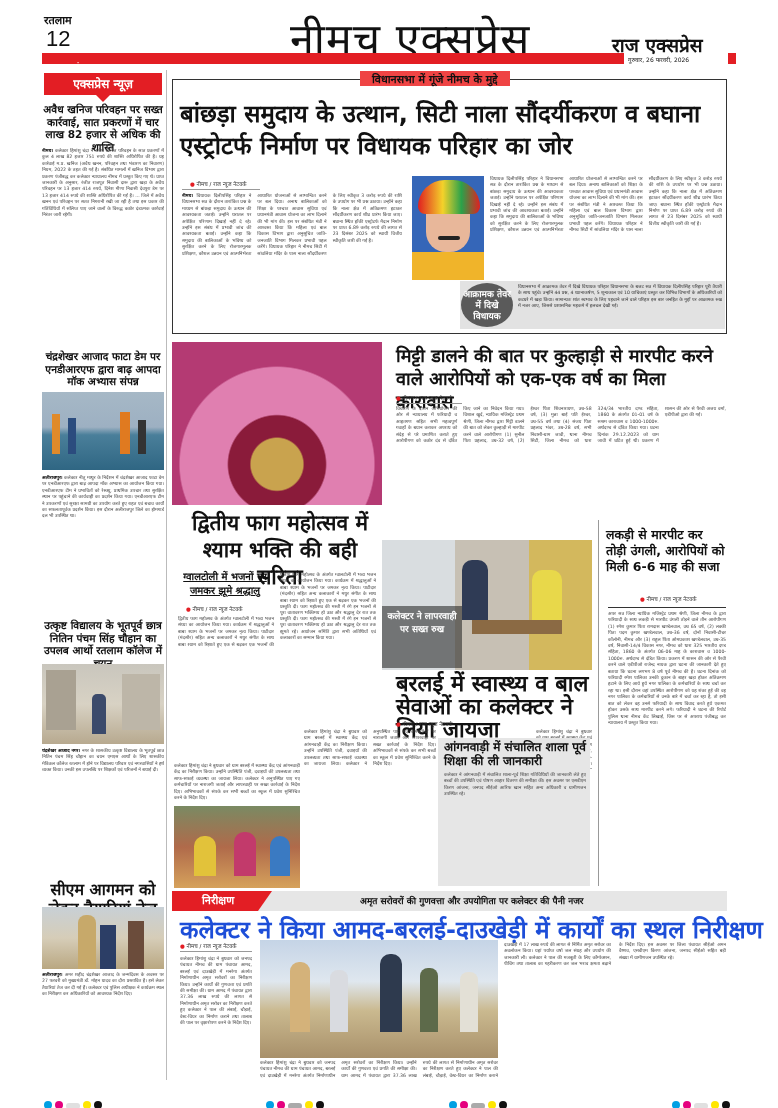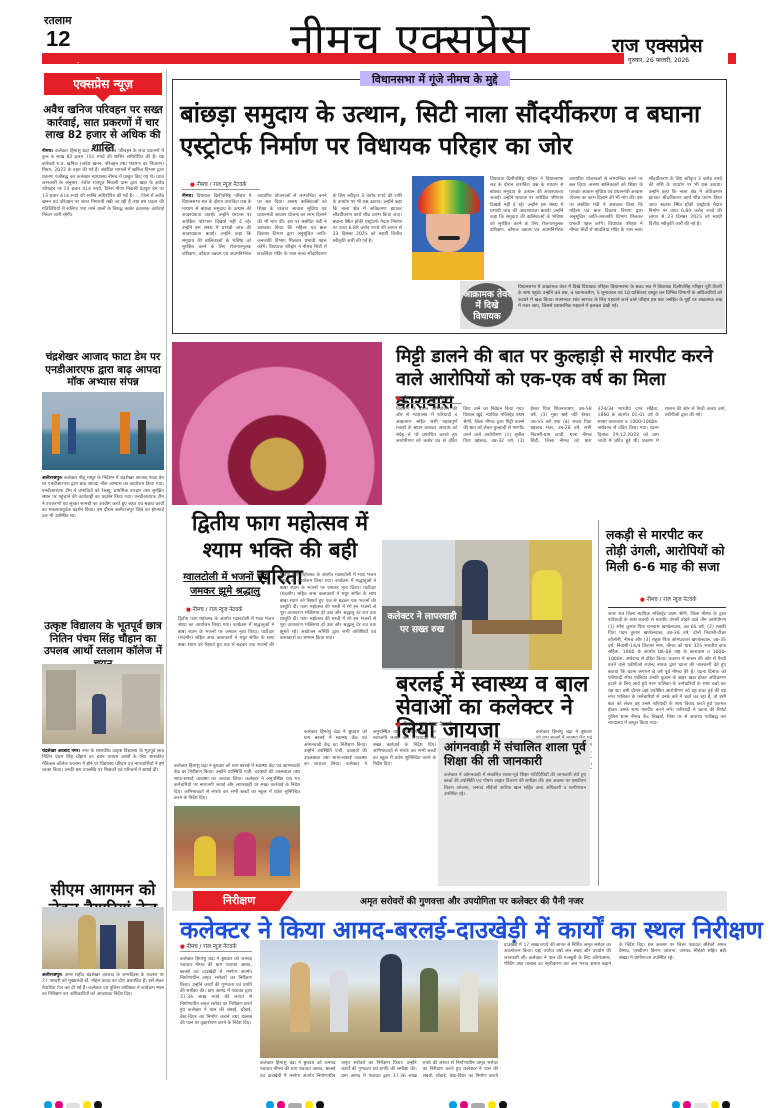--- a/index.html
+++ b/index.html
@@ -1,49 +1,49 @@
 <!DOCTYPE html>
 <html><head>
 <meta charset="utf-8">
 <style>
   * { box-sizing: border-box; margin: 0; padding: 0; }
   body { width: 778px; height: 1108px; background: #fff; font-family: "DejaVu Sans", sans-serif; color: #111; position: relative; overflow: hidden; }
   .abs { position: absolute; }
   .city { left: 44px; top: 12px; font-size: 11px; font-weight: bold; }
-  .page-no { left: 46px; top: 26px; font-size: 22px; font-weight: bold; font-family: "Liberation Sans", sans-serif; }
+  .page-no { left: 46px; top: 26px; font-size: 22px; font-weight: normal; font-family: "Liberation Sans", sans-serif; }
   .masthead { left: 290px; top: 8px; font-size: 43px; font-weight: normal; letter-spacing: 1px; }
   .brand { left: 612px; top: 32px; font-size: 19px; font-weight: bold; }
   .redbar { left: 42px; top: 53px; width: 582px; height: 11px; background: #e31e24; }
   .redbar span { color: #fff; font-family: "Liberation Serif", serif; font-size: 8px; font-weight: bold; padding-left: 8px; line-height: 11px; }
   .date { left: 628px; top: 56px; font-size: 6px; }
   .redstub { left: 728px; top: 53px; width: 8px; height: 11px; background: #e31e24; }
   .news-tag { left: 44px; top: 73px; width: 118px; height: 22px; background: #e31e24; color: #fff; font-size: 12px; font-weight: bold; text-align: center; line-height: 22px; }
   .news-tag:after { content: ""; position: absolute; left: 50%; bottom: -7px; margin-left: -8px; border-left: 8px solid transparent; border-right: 8px solid transparent; border-top: 8px solid #e31e24; }
   .vline { left: 166px; top: 70px; width: 1px; height: 1010px; background: #bbb; }
   .lhead { font-weight: bold; line-height: 1.2; color: #111; text-align: center; }
   .body-text { font-size: 4.6px; line-height: 6.4px; color: #444; text-align: justify; overflow: hidden; }
   .body-text b { color: #000; }
   .photo { overflow: hidden; }
 
   
   .kicker-line { left: 172px; top: 79px; width: 555px; height: 1px; background: #333; }
-  .kicker { left: 360px; top: 71px; background: #c4b5fd; padding: 0 12px; font-size: 11px; font-weight: bold; }
+  .kicker { left: 360px; top: 71px; background: #ef4444; padding: 0 12px; font-size: 11px; font-weight: bold; }
   .topbox { left: 172px; top: 79px; width: 555px; height: 255px; border: 1px solid #333; border-top: none; }
   .main-head { left: 180px; top: 98px; width: 545px; font-size: 24px; font-weight: bold; line-height: 32px; color: #111; }
   .byline { font-size: 5.5px; color: #333; }
   .byline .dot { color: #e31e24; }
   .col-rule { height: 1px; background: #999; }
   .aggro-box { left: 460px; top: 281px; width: 265px; height: 48px; background: #e2e2e2; }
   .aggro-badge { left: 461px; top: 283px; width: 52px; height: 44px; background: #5a5a5a; color: #fff; border-radius: 50%; font-size: 9px; font-weight: bold; text-align: center; line-height: 11px; padding-top: 6px; }
 
   .h2 { font-weight: bold; line-height: 1.2; color: #111; }
   .hrule { height: 1px; background: #333; }
 
   .insp-bar { left: 172px; top: 891px; width: 555px; height: 20px; background: #e6e6e6; }
-  .insp-tag { left: 172px; top: 891px; width: 100px; height: 20px; background: #e31e24; color: #fff; font-size: 11px; font-weight: bold; line-height: 20px; padding-left: 30px; clip-path: polygon(0 0, 100% 0, 86% 100%, 0 100%); margin-left: 21px; }
+  .insp-tag { left: 172px; top: 891px; width: 100px; height: 20px; background: #e31e24; color: #fff; font-size: 11px; font-weight: bold; line-height: 20px; padding-left: 30px; clip-path: polygon(0 0, 100% 0, 86% 100%, 0 100%); }
   .insp-kicker { left: 360px; top: 894px; font-size: 9px; font-weight: bold; }
   .final-head { left: 180px; top: 912px; font-size: 24px; font-weight: bold; color: #1d4ed8; white-space: nowrap; }
 
   .reg { width: 8px; height: 8px; border-radius: 50%; display: inline-block; margin-right: 3px; }
   .reg-bar { width: 14px; height: 6px; display: inline-block; margin-right: 3px; border-radius: 3px; }
 </style>
 </head>
 <body>
 
 <div class="abs city">रतलाम</div>

